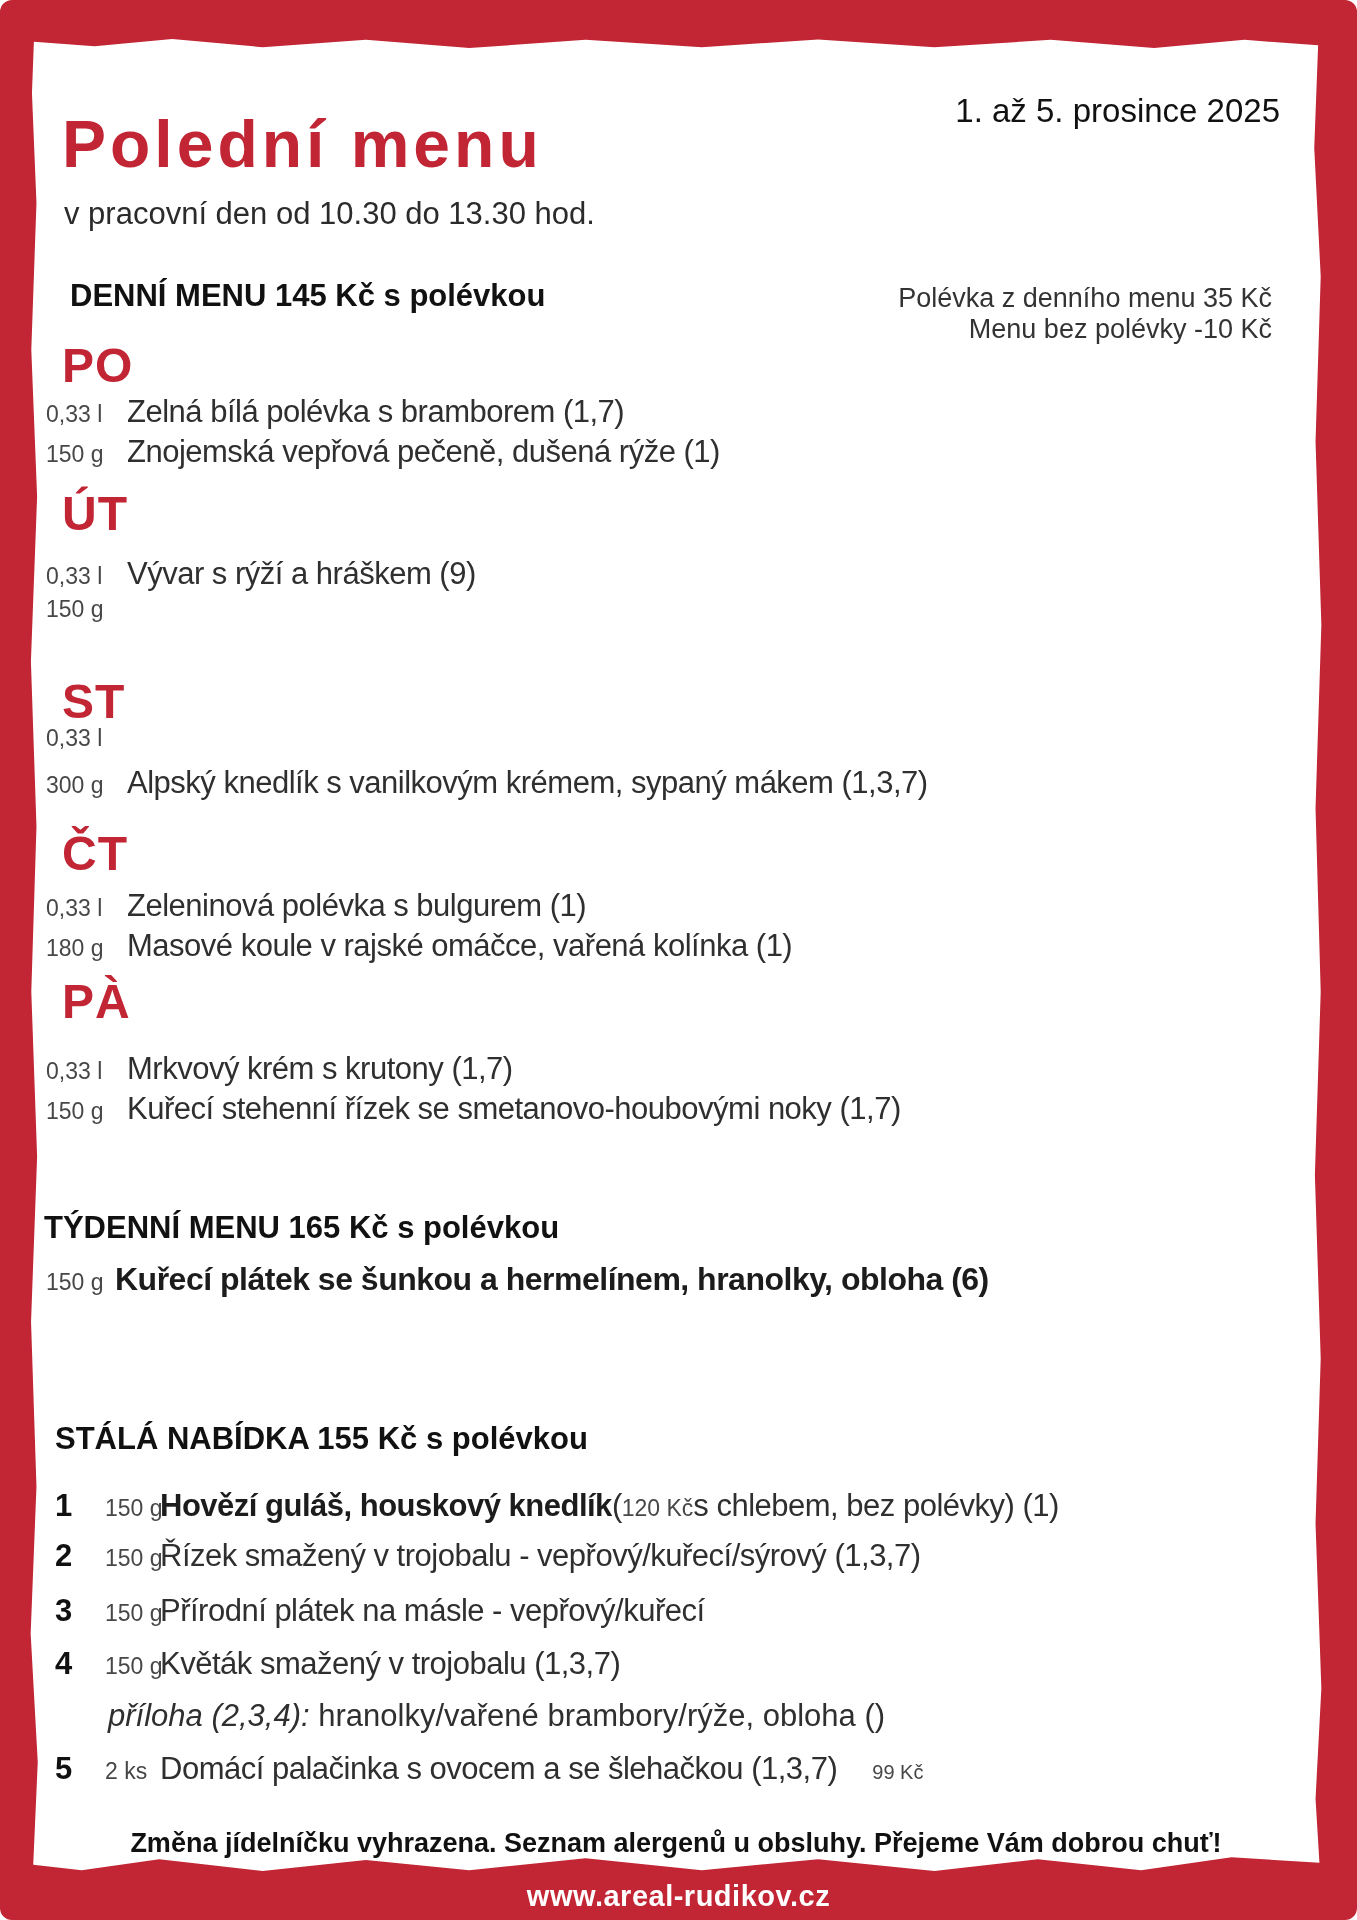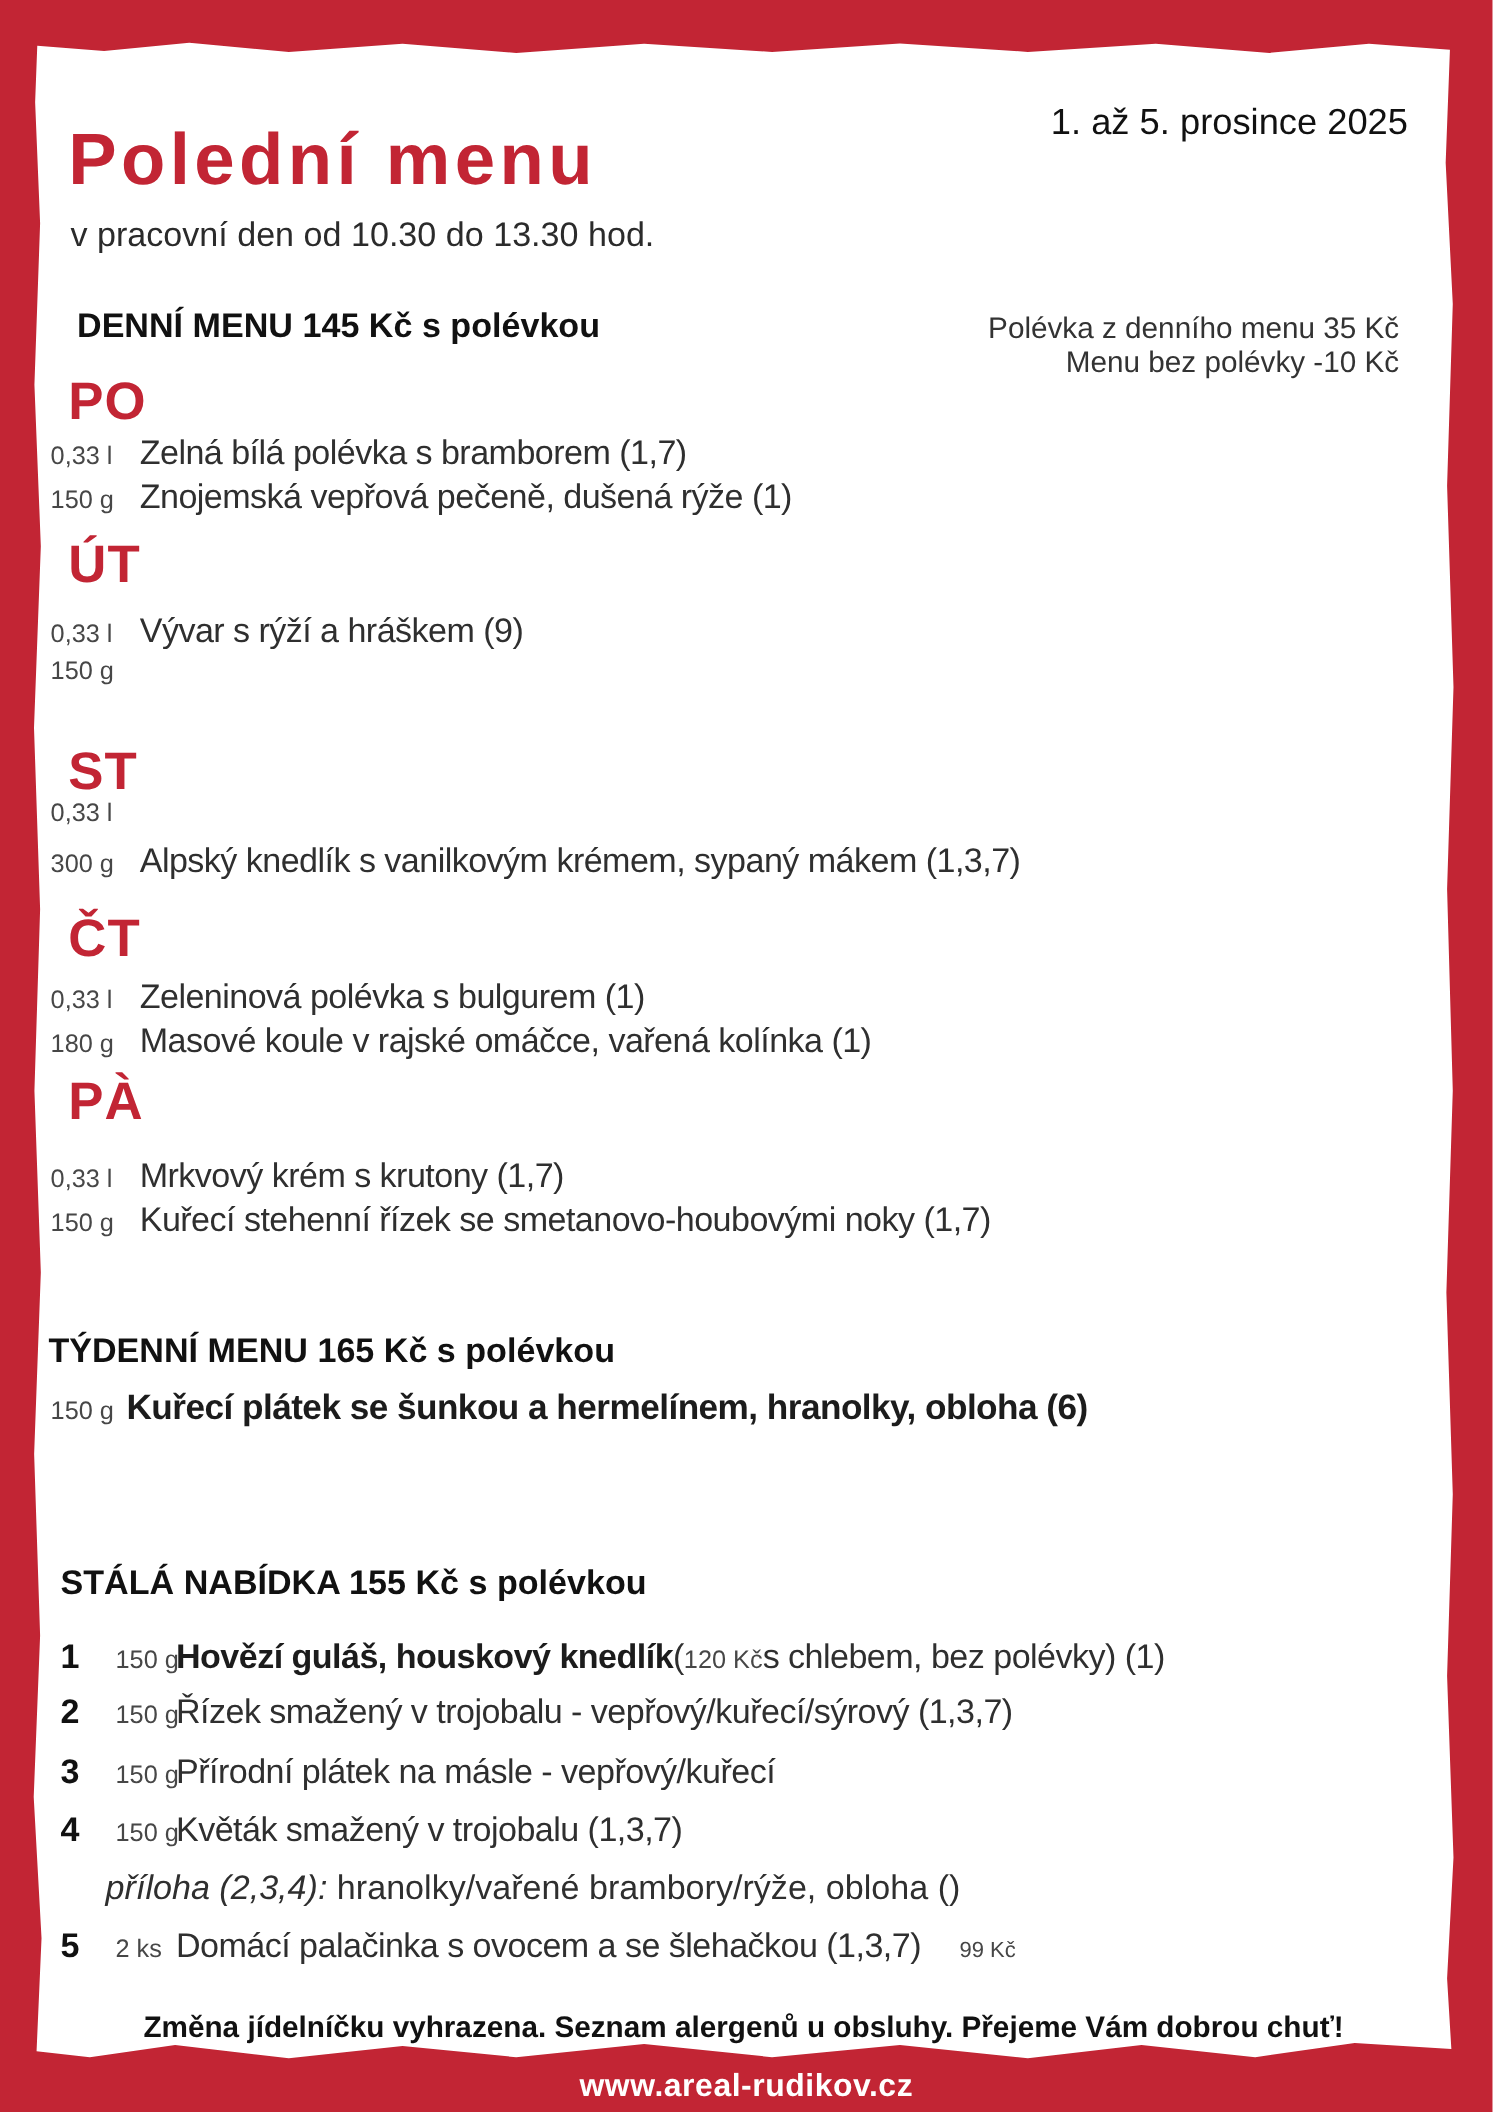--- a/index.html
+++ b/index.html
@@ -3,21 +3,21 @@
 <meta charset="utf-8">
 <style>
   html,body { margin:0; padding:0; }
   body {
     width:1357px; height:1920px;
     font-family:"Liberation Sans","DejaVu Sans",sans-serif;
     background:#ffffff;
   }
   .page {
     position:relative; width:1357px; height:1920px;
-    background:#c22534; overflow:hidden;
+    background:#c22534; overflow:hidden;border-radius:12px;
   }
   .paper {
     position:absolute; left:30px; top:38px; width:1292px; height:1834px;
     background:#ffffff;
     clip-path:polygon(
       0.3% 0.2%, 5% 0.45%, 11% 0.05%, 18% 0.5%, 26% 0.1%, 34% 0.55%, 43% 0.1%,
       52% 0.5%, 61% 0.08%, 70% 0.5%, 79% 0.1%, 87% 0.55%, 94% 0.1%, 99.7% 0.4%,
       99.4% 6%, 99.9% 13%, 99.5% 22%, 99.95% 32%, 99.5% 42%, 99.9% 52%, 99.45% 62%,
       99.9% 72%, 99.5% 81%, 99.95% 90%, 99.5% 96%, 99.8% 99.5%,
       93% 99.2%, 86% 99.9%, 78% 99.3%, 70% 99.95%, 61% 99.3%, 52% 99.9%, 43% 99.25%,
@@ -69,21 +69,21 @@
     letter-spacing:-0.5px; white-space:nowrap;
   }
   .stala-heading { left:25px; top:1383px; }
   .item { left:25px; display:flex; align-items:baseline; white-space:nowrap; }
   .item .num { flex:none; width:50px; font-size:31px; font-weight:bold; color:#111; }
   .item .portion { flex:none; width:55px; font-size:23px; color:#474747; }
   .item .dish { font-size:31px; color:#2f2f2f; letter-spacing:-0.5px; }
   .item .dish-bold { font-size:31px; font-weight:bold; color:#1c1c1c; letter-spacing:-0.5px; }
   .item .small-note { font-size:23px; color:#474747;margin-top:12px; }
   .item .price { font-size:20px; color:#474747; margin-left:35px; }
-  .priloha { left:66px; top:1660px; font-size:31px; color:#2f2f2f; white-space:nowrap; }
+  .priloha { left:78px; top:1660px; font-size:31px; color:#2f2f2f; white-space:nowrap; }
   .priloha .it { font-style:italic; }
   .footer-note {
     left:0; right:0; top:1790px; text-align:center;
     font-size:27px; font-weight:bold; color:#111; white-space:nowrap;
   }
   .website {
     left:0; right:0; top:1880px; text-align:center;
     font-size:29px; font-weight:bold; color:#ffffff; letter-spacing:0.5px;
   }
 </style>

